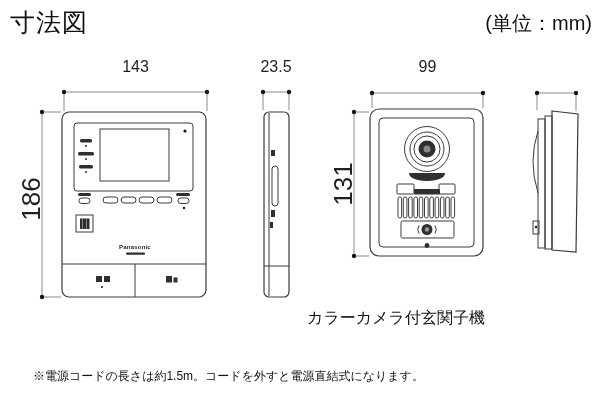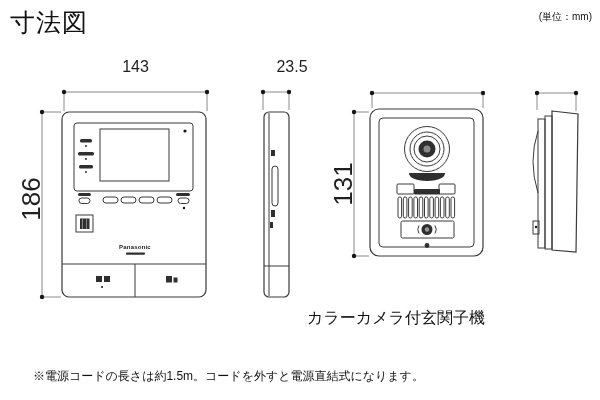--- a/index.html
+++ b/index.html
@@ -1,20 +1,20 @@
 <!DOCTYPE html>
 <html><head>
 <meta charset="utf-8">
 <style>
   html,body{margin:0;padding:0;}
   body{font-family:"Liberation Sans", sans-serif; background:#fff;}
   .canvas{position:relative;width:600px;height:400px;background:#ffffff;overflow:hidden;}
   .txt{position:absolute;color:#1c1c1c;white-space:nowrap;}
   .page-title{left:10px;top:6px;font-size:25px;letter-spacing:1px;color:#111;}
-  .unit-label{right:8px;top:10px;font-size:10px;color:#111;}
+  .unit-label{right:8px;top:10px;font-size:20px;color:#111;}
   .dim{font-size:16px;color:#1f1f1f;text-align:center;}
   .dim-h{top:58px;}
   .dim-rot{position:absolute;width:90px;height:28px;display:flex;align-items:center;justify-content:center;
            font-size:26px;color:#1f1f1f;transform:rotate(-90deg);transform-origin:center;}
   .caption{top:308px;font-size:16px;text-align:center;color:#111;}
   .footnote{left:33px;top:368px;font-size:12px;color:#111;}
   .brand{left:113px;top:244px;width:44px;text-align:center;font-size:6px;font-weight:bold;color:#222;letter-spacing:0.2px;}
   svg{position:absolute;left:0;top:0;}
   .oln{fill:none;stroke:#3a3a3a;stroke-width:1.2;}
   .det{fill:none;stroke:#3a3a3a;stroke-width:1;}
@@ -175,21 +175,22 @@
       <path class="det" d="M538,131 Q528,161 538,193"></path>
       <rect class="det" x="533" y="221" width="6" height="13"></rect>
       <circle class="dot" cx="536" cy="227" r="1.2"></circle>
     </g>
   </svg>
 
   <div class="txt page-title">寸法図</div>
   <div class="txt unit-label">(単位：mm)</div>
 
   <div class="txt dim dim-h" style="left:64px;width:143px;">143</div>
-  <div class="txt dim dim-h" style="left:252px;width:80px;">23.5</div>
+  <div class="txt dim dim-h" style="left:236px;width:80px;">23.5</div>
+  <div class="txt dim dim-h" style="left:372px;width:111px;">99</div>
 
   <div class="dim-rot" style="left:-14px;top:185px;">186</div>
   <div class="dim-rot" style="left:298px;top:170px;">131</div>
 
   <div class="txt brand">Panasonic</div>
 
   <div class="txt caption" style="left:276px;width:240px;">カラーカメラ付玄関子機</div>
 
   <div class="txt footnote">※電源コードの長さは約1.5m。コードを外すと電源直結式になります。</div>
 </div>

